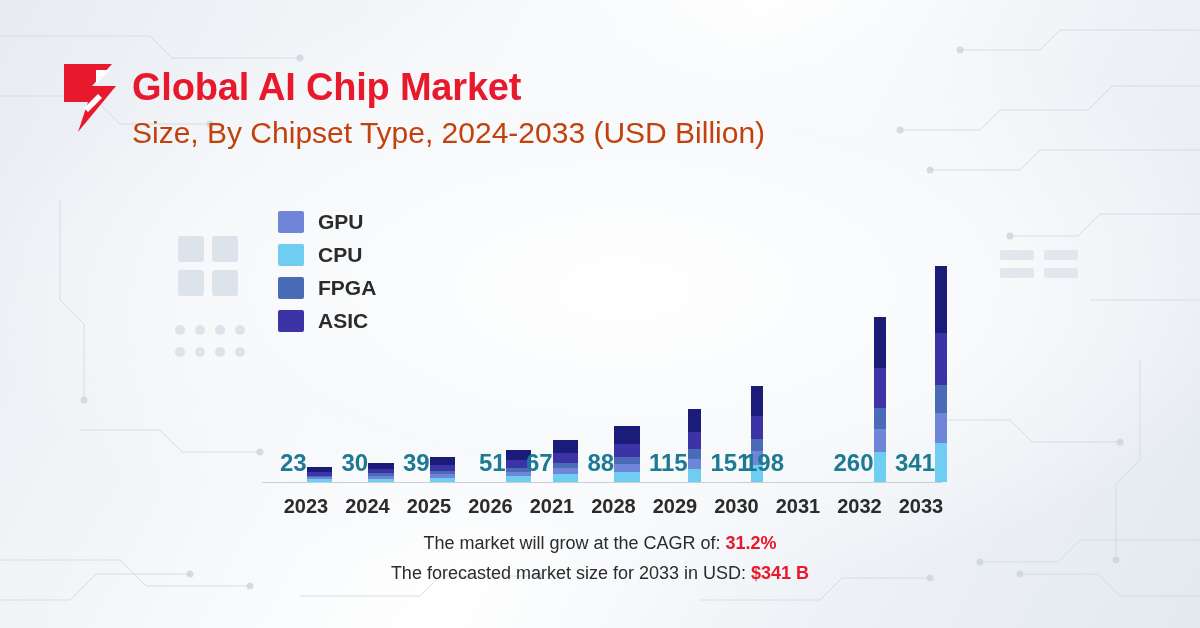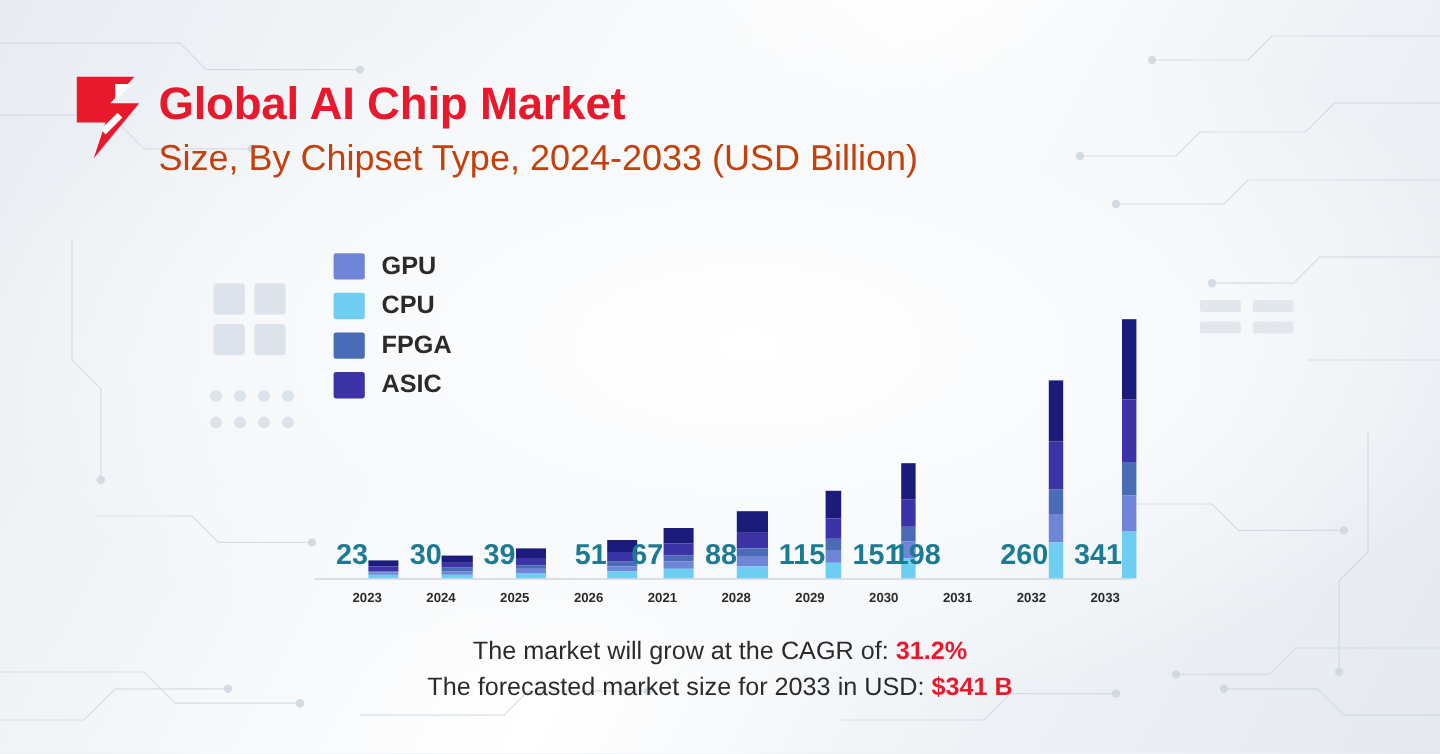--- a/index.html
+++ b/index.html
@@ -70,30 +70,30 @@
   .seg { width: 100%; }
   .bar-total {
     font-size: 24px; font-weight: bold; color: #1d7a93;
     margin-bottom: 6px; line-height: 26px;
   }
   #axis-line {
     position: absolute; left: 0; bottom: 37px; width: 680px; height: 1px;
     background: #c8ced6;
   }
   .xtick {
-    position: absolute; bottom: 15px; width: 52px; text-align: center;
-    font-size: 11px; font-weight: bold; color: #2b2b2b;
+    position: absolute; bottom: 2px; width: 52px; text-align: center;
+    font-size: 20px; font-weight: bold; color: #2b2b2b;
   }
 
   
   #notes {
     position: absolute; left: 0; top: 528px; width: 1200px; text-align: center;
   }
   .note {
-    font-size: 21px; color: #2b2b2b; line-height: 30px;
+    font-size: 18px; color: #2b2b2b; line-height: 30px;
   }
   .note .accent { color: #e8192c; font-weight: bold; }
 </style>
 </head>
 <body>
 
 <div id="bg">
   <svg id="bg-svg" viewBox="0 0 1200 628" xmlns="http://www.w3.org/2000/svg">
     <g stroke="#cbd5de" stroke-width="1" fill="none" opacity="0.75">
       <path d="M0 36 H150 L172 58 H300"></path>

